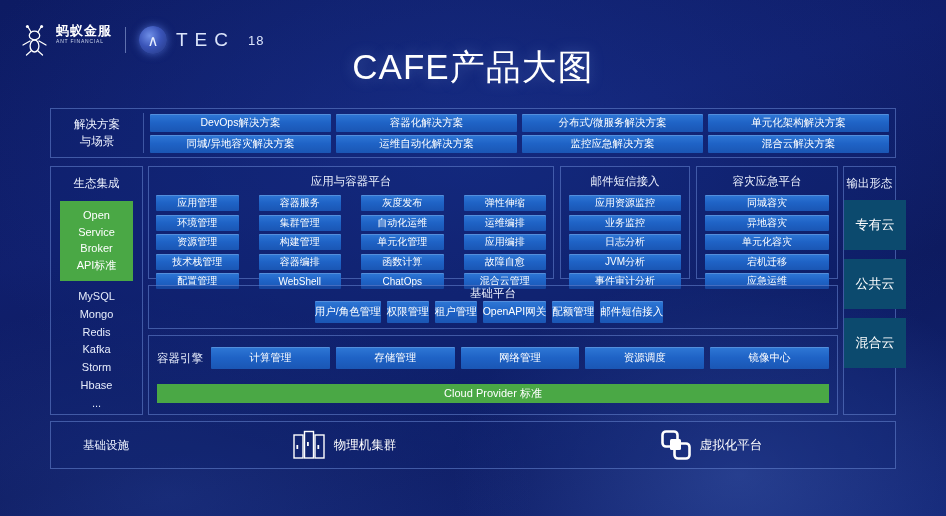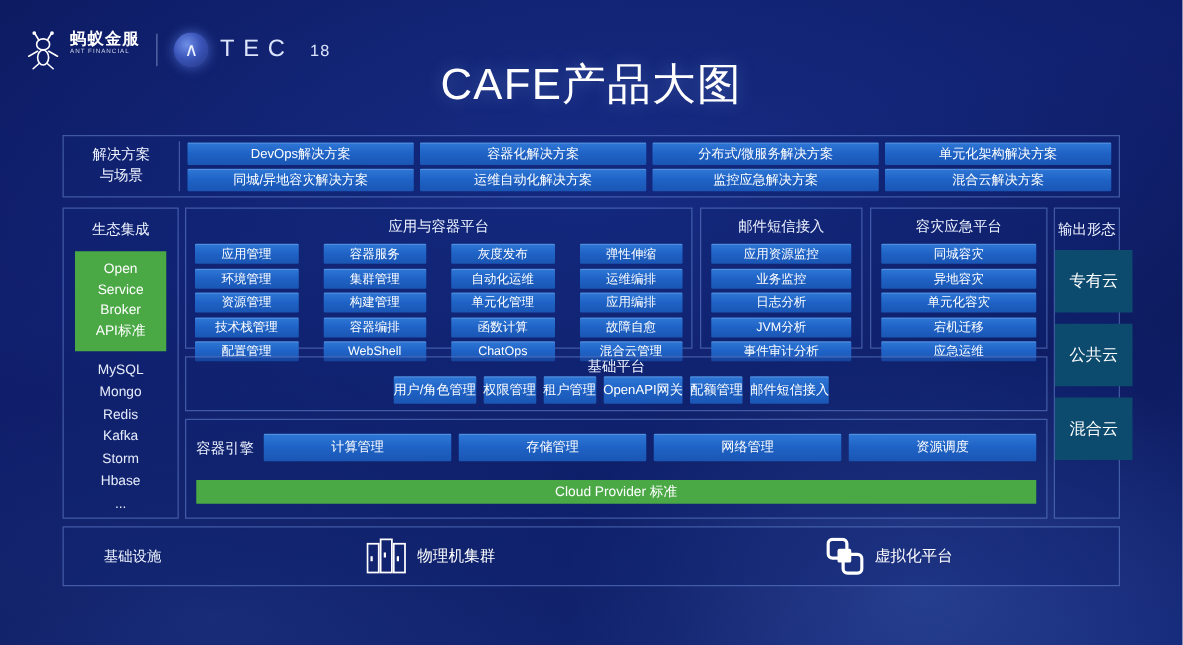--- a/index.html
+++ b/index.html
@@ -272,20 +272,21 @@
   </div>
 
   <div class="sub" id="engine">
     <div class="eng-top">
       <div class="row-label">容器引擎</div>
       <div class="row-btns">
         <div class="btn">计算管理</div>
         <div class="btn">存储管理</div>
         <div class="btn">网络管理</div>
         <div class="btn">资源调度</div>
+        <div class="btn">镜像中心</div>
       </div>
     </div>
     <div class="cloudprov">Cloud Provider 标准</div>
   </div>
 
 </div>
 
 <div class="panel" id="output">
   <div class="col-title">输出形态</div>
   <div class="out-box">专有云</div>

